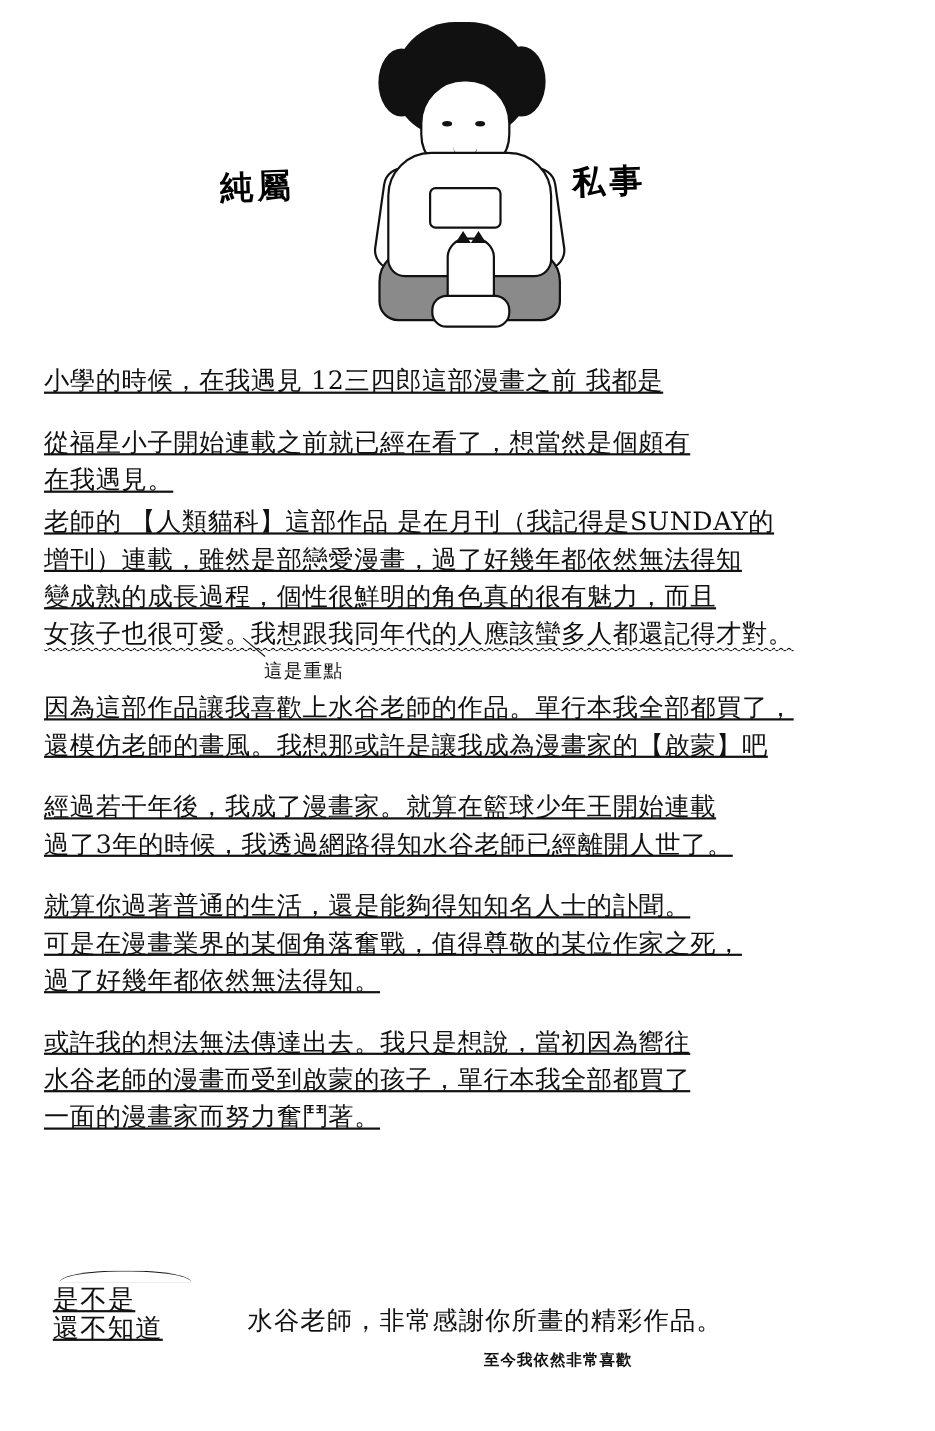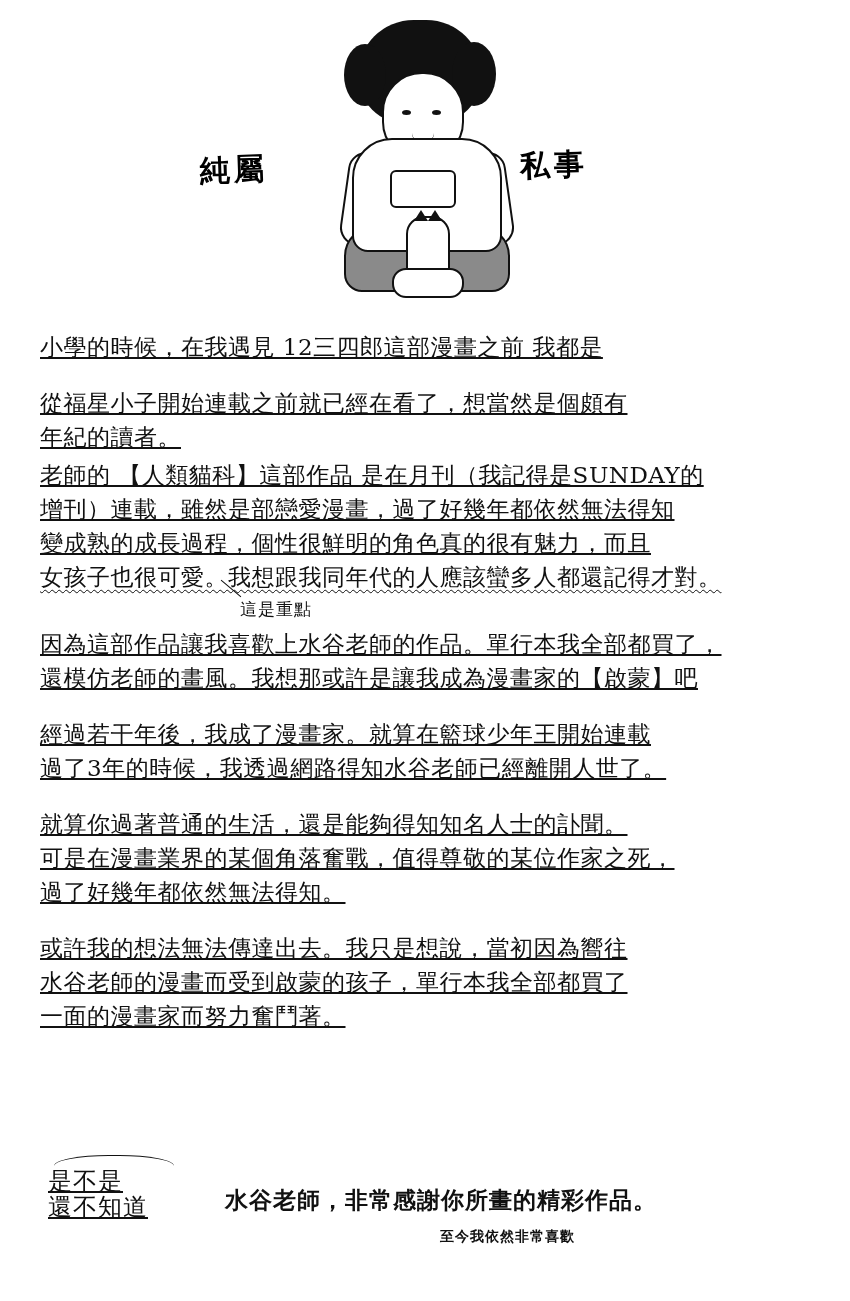--- a/index.html
+++ b/index.html
@@ -245,21 +245,20 @@
     margin-left: 6px;
   }
 
   .closing {
     position: absolute;
     left: 225px;
     top: 1185px;
     font-size: 23px;
     letter-spacing: 1px;
     font-family: "DejaVu Serif", serif;
-    font-weight: bold;
   }
   .closing-sub {
     position: absolute;
     left: 440px;
     top: 1228px;
     font-size: 14px;
     letter-spacing: 1px;
     font-weight: bold;
     font-family: Liberation Sans, sans-serif;
   }
@@ -295,21 +294,21 @@
   <div class="body-text">
 
     <div class="para tight">
       <span class="line">小學的時候，在我遇見 12三四郎這部漫畫之前 我都是</span>
     </div>
 
     <div style="height:18px"></div>
 
     <div class="para tight">
       <span class="line">從福星小子開始連載之前就已經在看了，想當然是個頗有</span>
-      <span class="line">年紀的讀者。</span>
+      <span class="line">在我遇見。</span>
     </div>
 
     <div class="para tight">
       <span class="line">老師的 【人類貓科】這部作品 是在月刊（我記得是SUNDAY的</span>
       <span class="line">增刊）連載，雖然是部戀愛漫畫，過了好幾年都依然無法得知</span>
       <span class="line">變成熟的成長過程，個性很鮮明的角色真的很有魅力，而且</span>
       <span class="line underlined">女孩子也很可愛。我想跟我同年代的人應該蠻多人都還記得才對。</span>
     </div>
 
     <div class="callout">這是重點</div>

